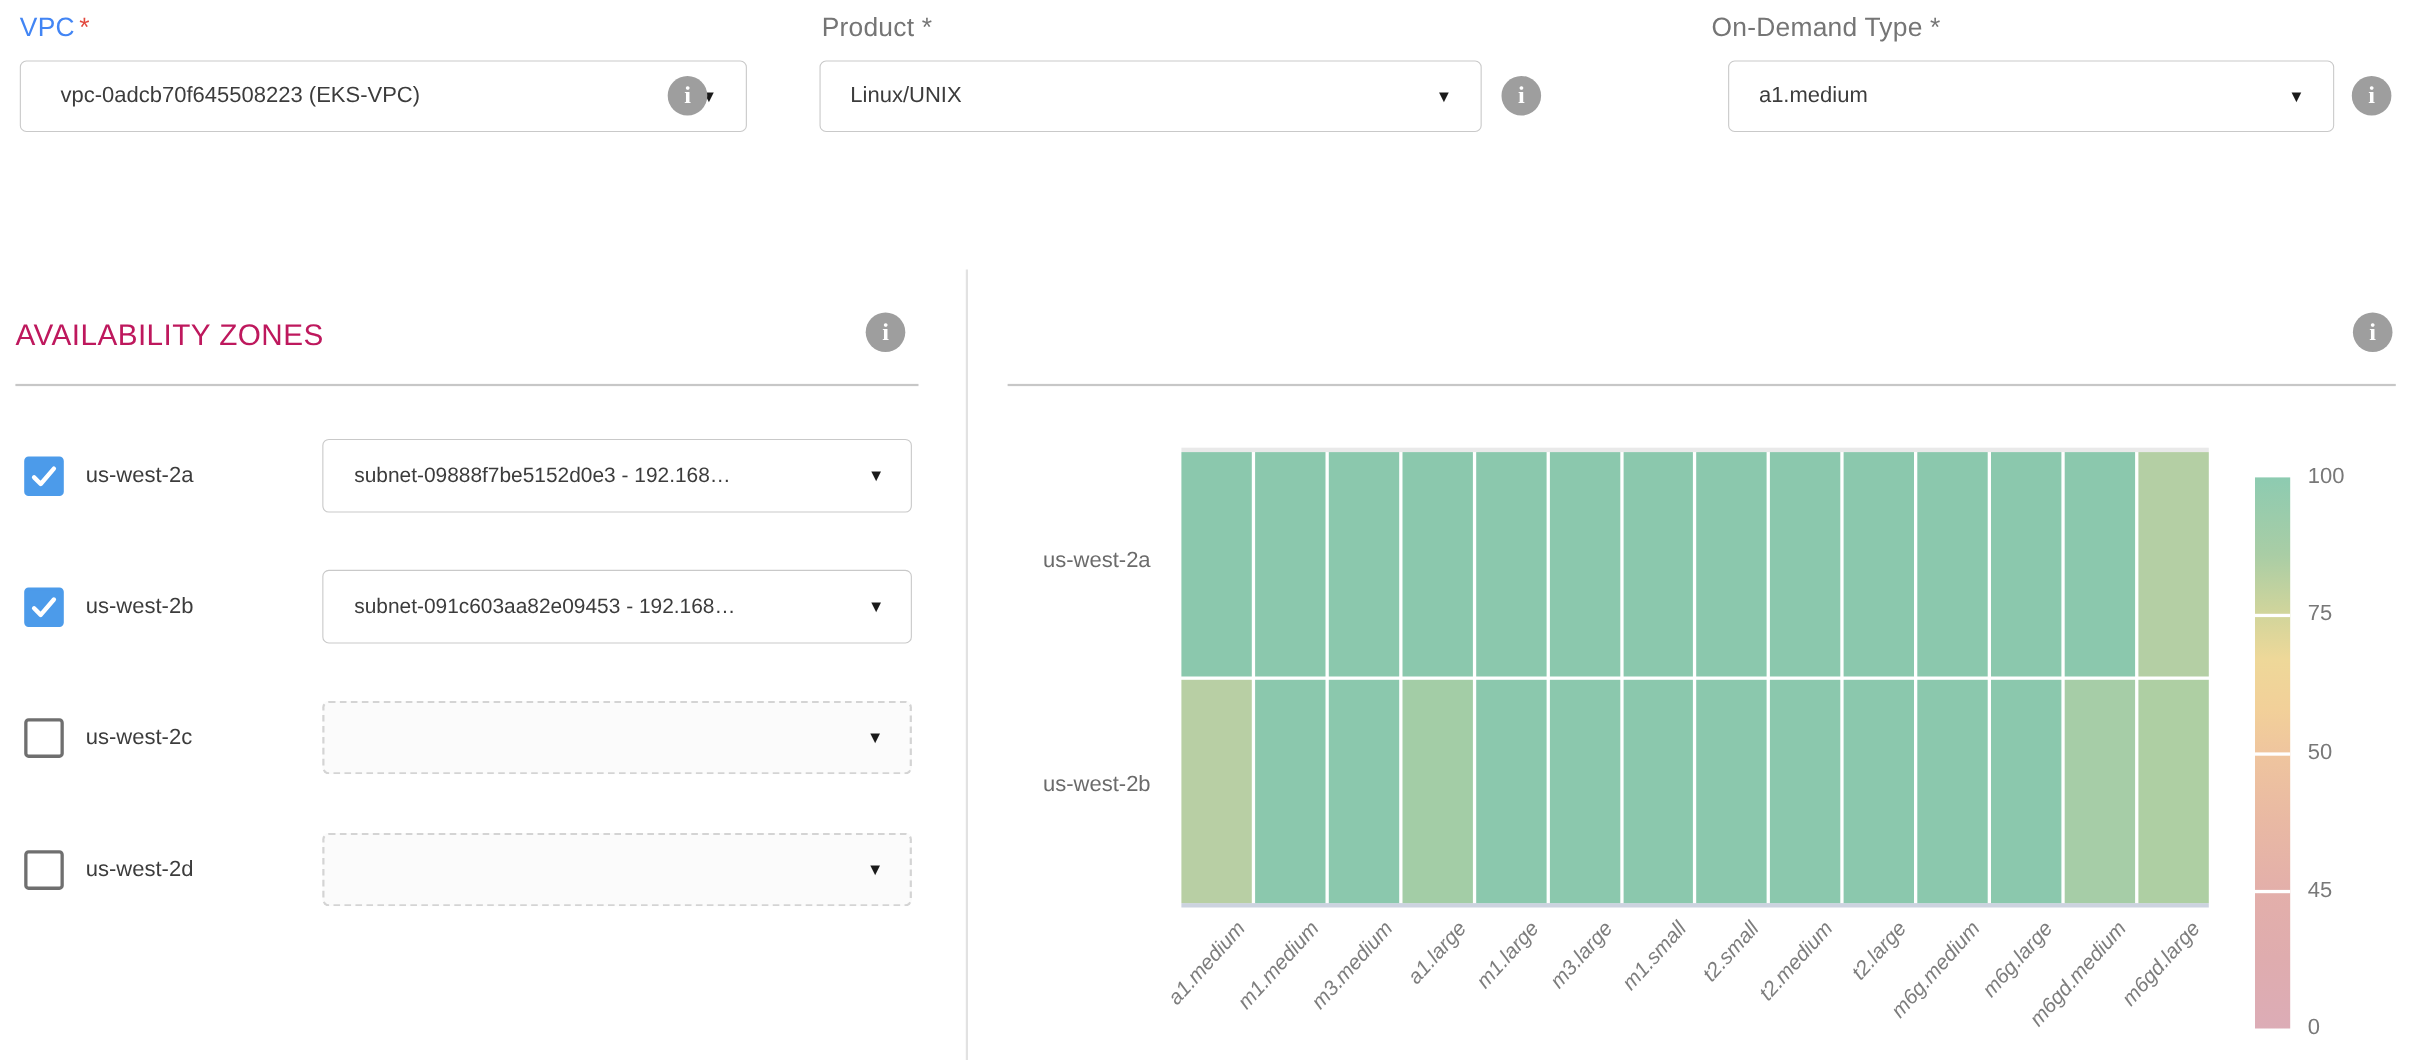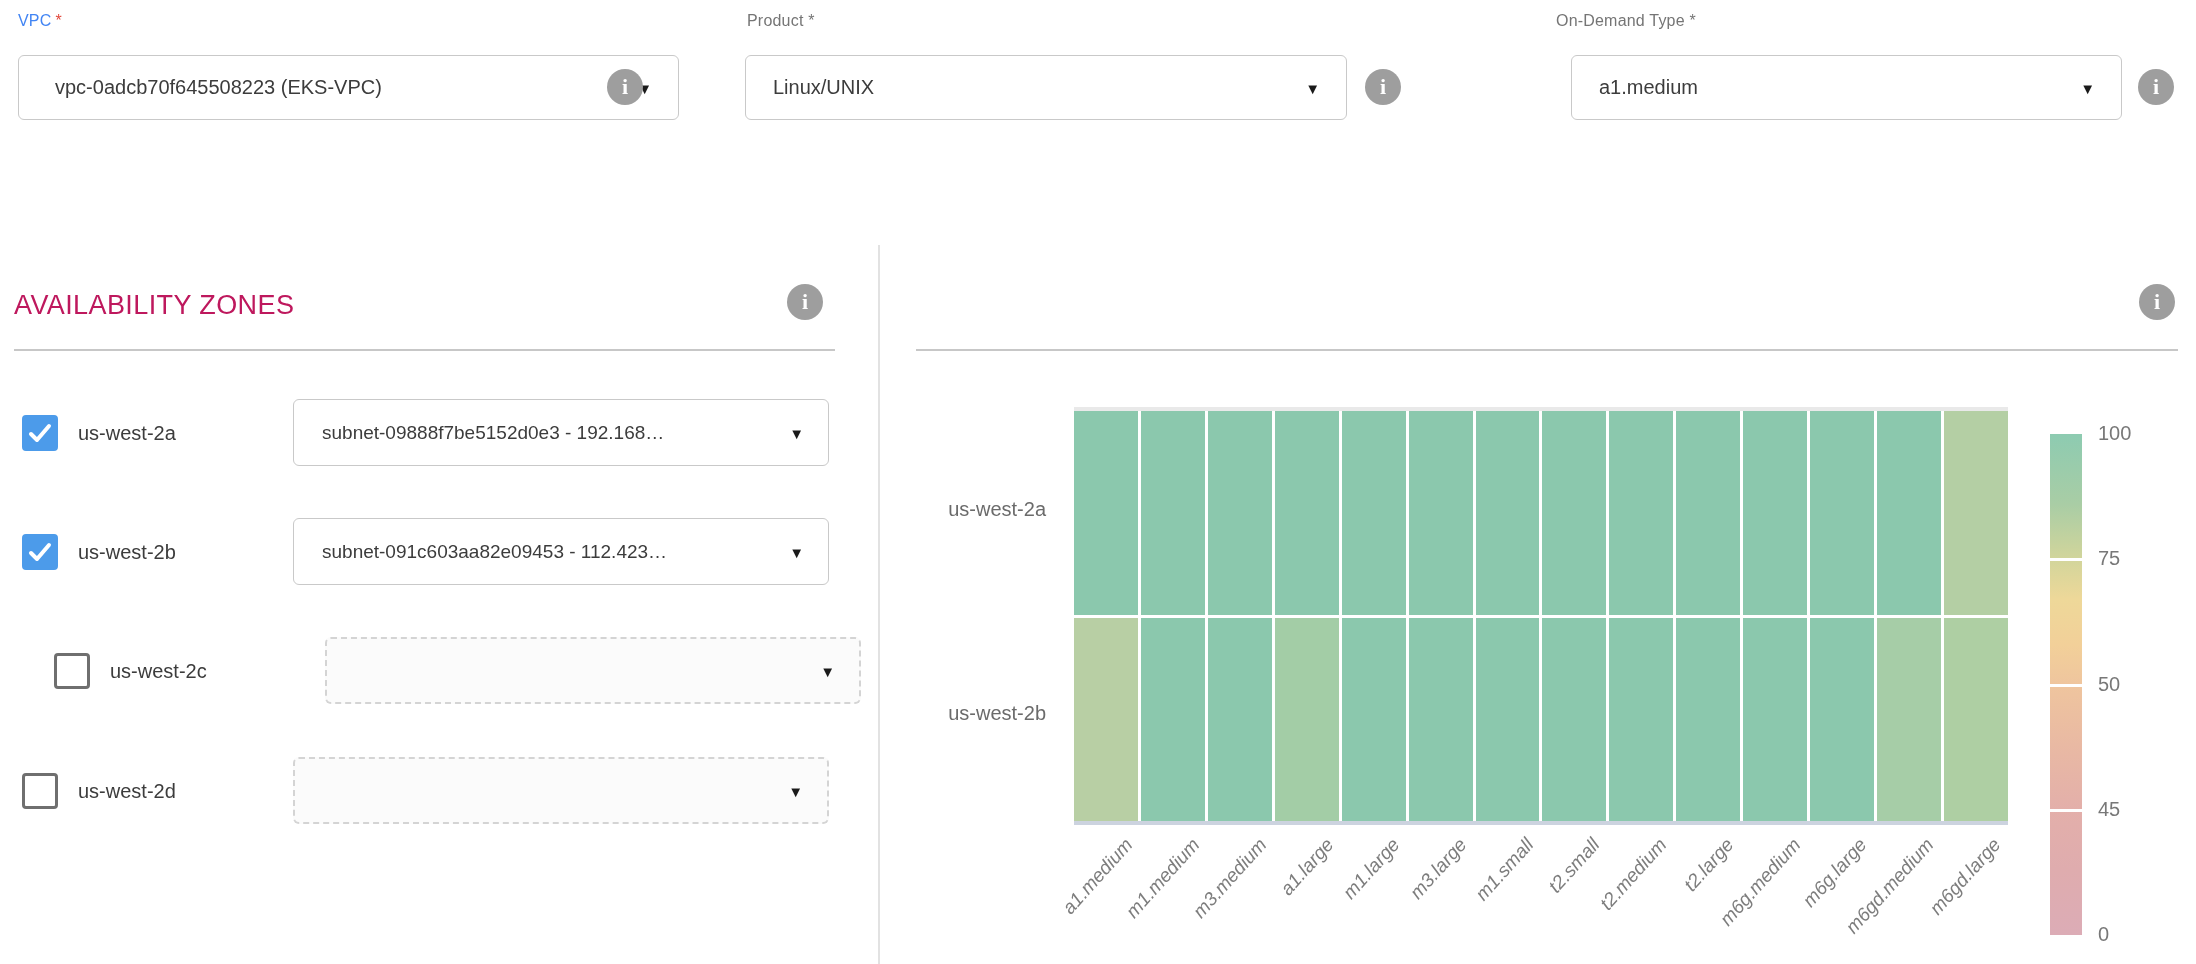--- a/index.html
+++ b/index.html
@@ -1,21 +1,21 @@
 <!DOCTYPE html>
 <html><head>
 <meta charset="utf-8">
 <style>
   html,body{margin:0;padding:0;background:#fff;}
   .screen{
     position:relative;width:2196px;height:964px;background:#fff;overflow:hidden;
     font-family:"Liberation Sans","DejaVu Sans",sans-serif;color:#3f3f3f;
   }
   
-  .field-label{position:absolute;top:12px;font-size:16px;color:#757575;letter-spacing:.2px;}
+  .field-label{position:absolute;top:12px;font-size:24px;color:#757575;letter-spacing:.2px;}
   .lbl-blue{color:#4285f4;}
   .lbl-req{color:#e2483d;margin-left:4px;}
   .select{
     position:absolute;top:55px;height:65px;background:#fff;border:1px solid #c9c9c9;border-radius:6px;
     display:flex;align-items:center;padding:0 56px 0 27px;box-sizing:border-box;font-size:20px;color:#3c3c3c;
     cursor:pointer;
   }
   .select .caret{position:absolute;right:26px;top:50%;transform:translateY(-50%);font-size:15px;color:#1a1a1a;}
   .info-icon{
     position:absolute;width:36px;height:36px;border-radius:50%;background:#9e9e9e;color:#fff;
@@ -110,26 +110,26 @@
   </div>
 
   <div class="zone-row checked" style="top:518px;">
     <div class="checkbox">
       <svg width="24" height="24" viewBox="0 0 24 24">
           <path d="M3 13 L9 19 L21 5" stroke="#fff" stroke-width="4" fill="none" stroke-linecap="round" stroke-linejoin="round"></path>
         </svg>
     </div>
     <div class="zone-label">us-west-2b</div>
     <div class="subnet-select">
-      <span>subnet-091c603aa82e09453 - 112.423…</span>
-      <span class="caret">▼</span>
-    </div>
-  </div>
-
-  <div class="zone-row empty" style="top:637px;margin-left:32px;">
+      <span>subnet-091c603aa82e09453 - 192.168…</span>
+      <span class="caret">▼</span>
+    </div>
+  </div>
+
+  <div class="zone-row empty" style="top:637px;">
     <div class="checkbox">
       
     </div>
     <div class="zone-label">us-west-2c</div>
     <div class="subnet-select">
       <span></span>
       <span class="caret">▼</span>
     </div>
   </div>
 

